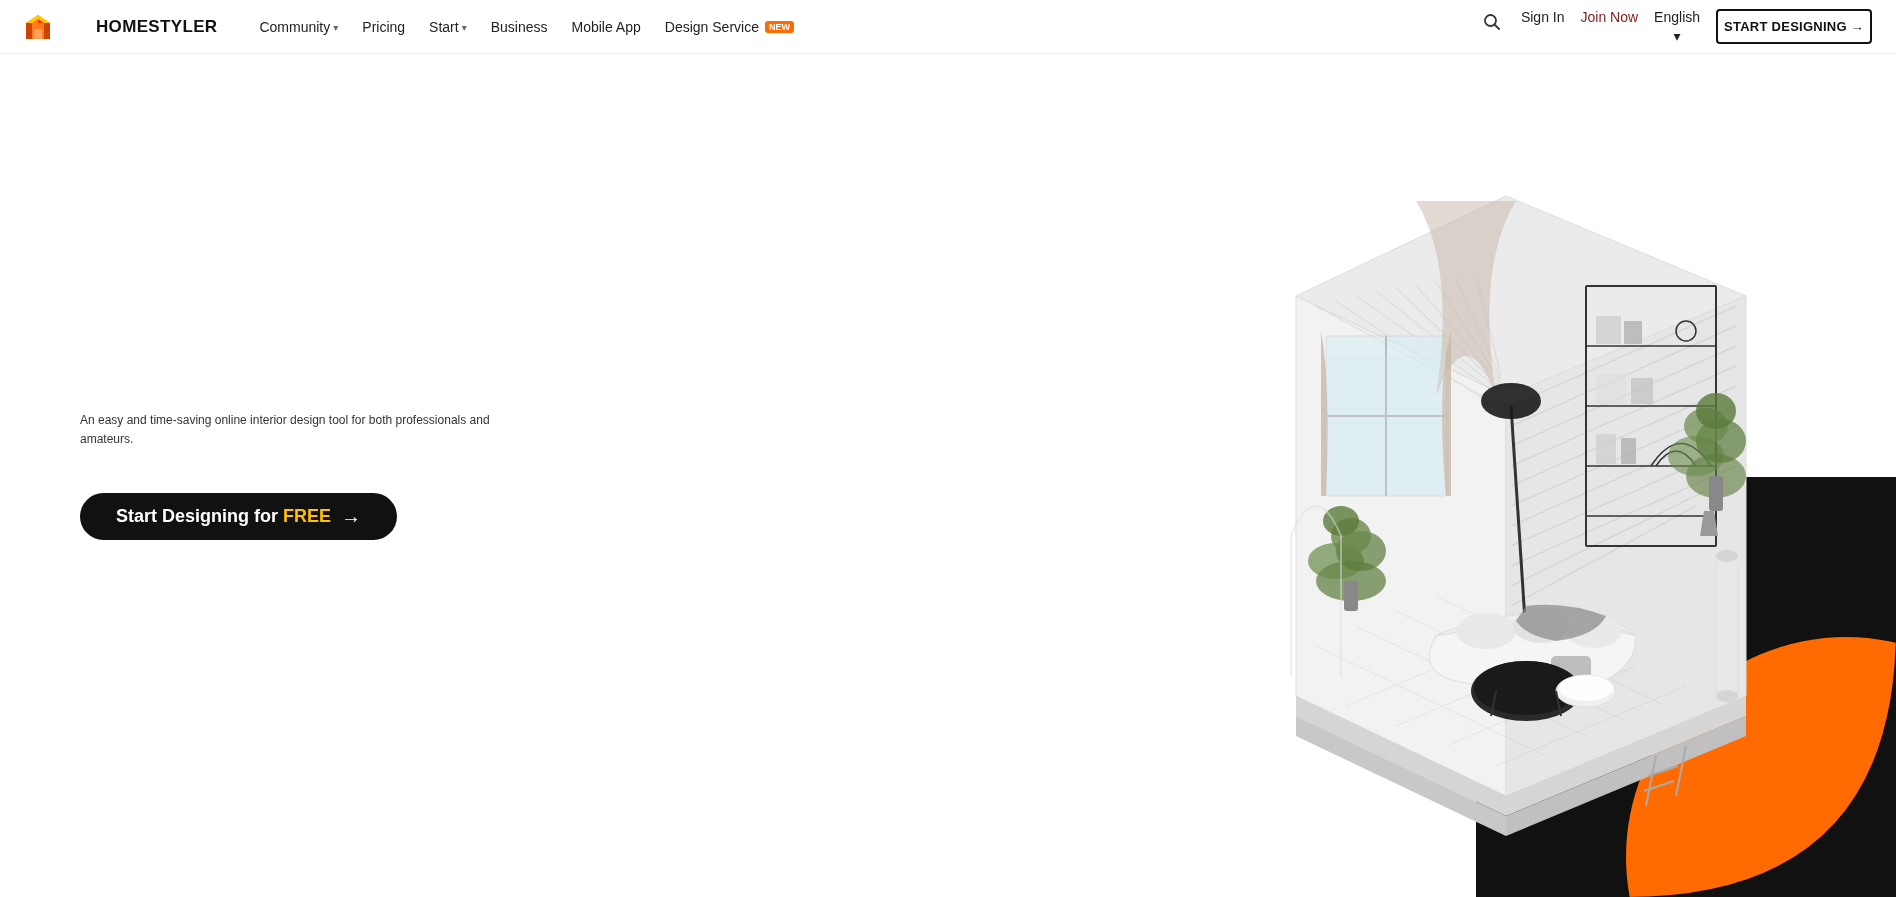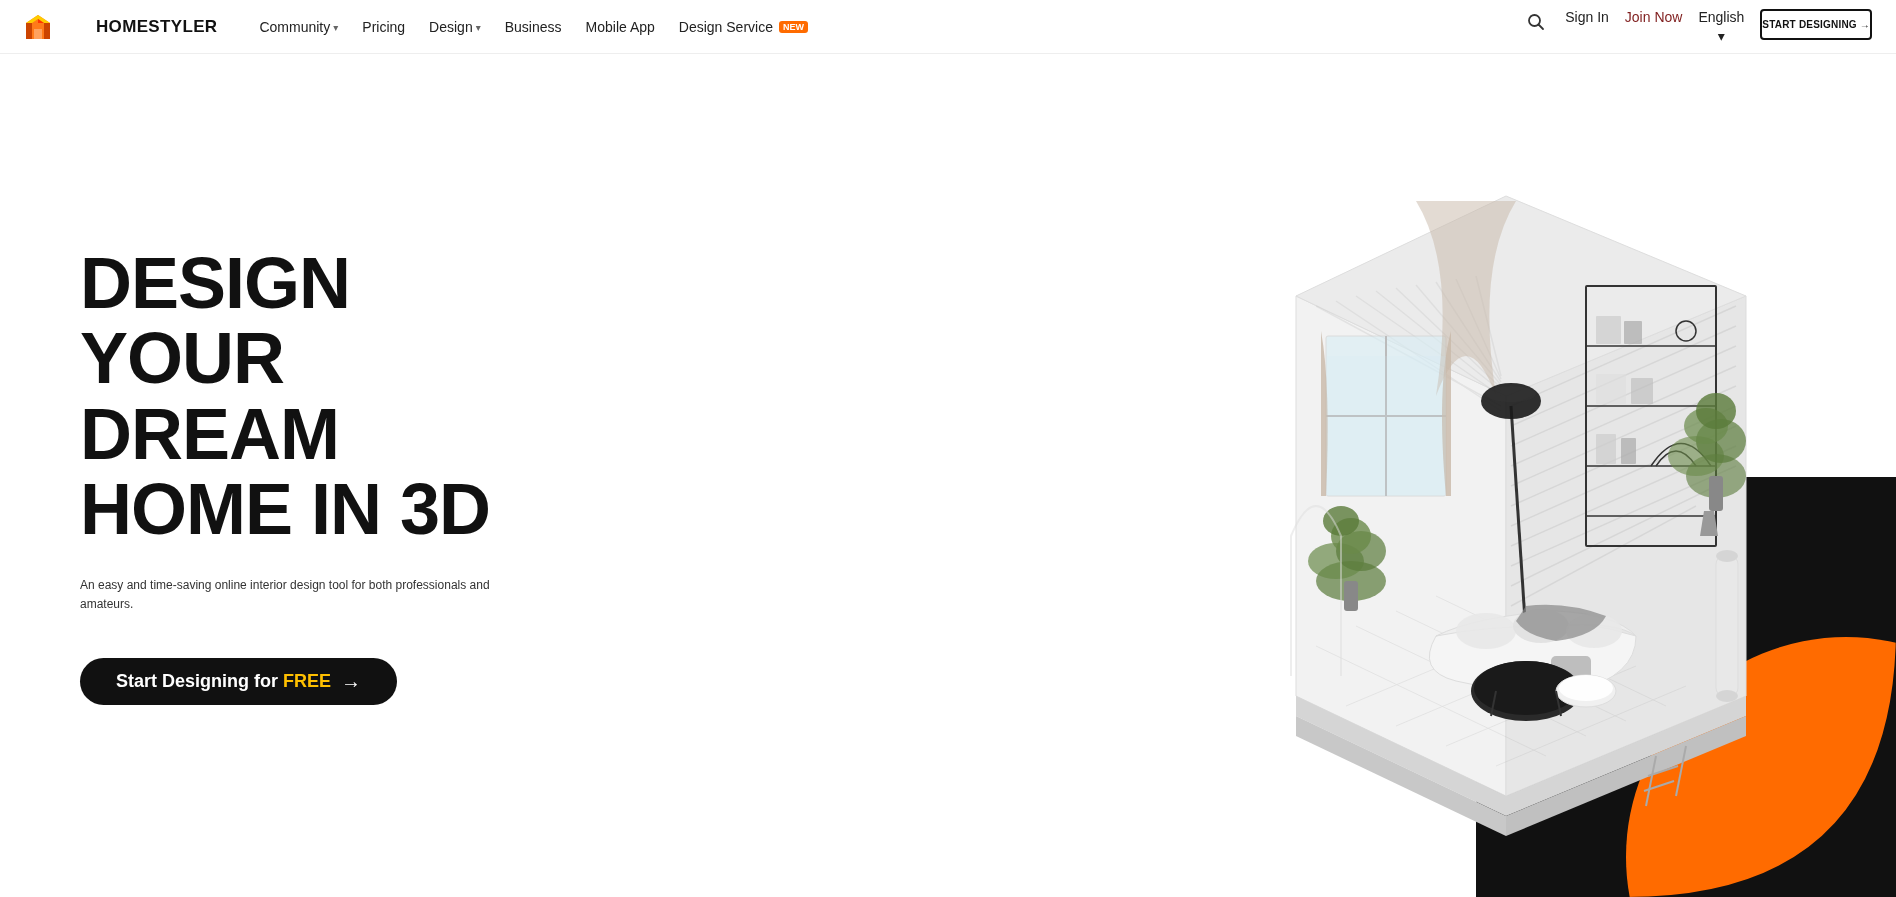--- a/index.html
+++ b/index.html
@@ -100,23 +100,23 @@
       gap: 3px;
       font-size: 14px;
       color: #222;
       cursor: pointer;
       flex-direction: column;
     }
     .start-designing-btn {
       background: #fff;
       border: 2px solid #111;
       color: #111;
-      font-size: 10px;
+      font-size: 13px;
       font-weight: 700;
-      padding: 8px 0;
+      padding: 8px 6px;
       border-radius: 4px;
       cursor: pointer;
       display: flex;
       align-items: center;
       gap: 6px;
       letter-spacing: 0.02em;
       text-transform: uppercase;
     }
 
     
@@ -230,21 +230,21 @@
 
     <div class="nav-links">
       <a class="nav-item" href="#">
         <span>Community</span>
         <span class="chevron">▾</span>
       </a>
       <a class="nav-item" href="#">
         <span>Pricing</span>
       </a>
       <a class="nav-item" href="#">
-        <span>Design</span>
+        <span>Start</span>
         <span class="chevron">▾</span>
       </a>
       <a class="nav-item" href="#">
         <span>Business</span>
       </a>
       <a class="nav-item" href="#">
         <span>Mobile App</span>
       </a>
       <a class="nav-item" href="#">
         <span>Design Service</span>
@@ -281,24 +281,20 @@
 
       <path d="M0,160 Q160,160 160,0 L420,0 L420,420 L0,420 Z" fill="#111111" opacity="0.85"></path>
 
       <path d="M0,160 Q160,160 160,0 L420,0 L420,420 L0,420 Z" fill="#111111"></path>
       <circle cx="370" cy="380" r="220" fill="#ff6b00"></circle>
       <path d="M150,420 L420,420 L420,150 Q420,420 150,420 Z" fill="#111111"></path>
     </svg>
   </div>
 
   <div class="hero-content">
-    <h1 class="hero-title">
-      <span>DESIGN YOUR DREAM</span><br>
-      <span>HOME IN 3D</span>
-    </h1>
     <p class="hero-subtitle">An easy and time-saving online interior design tool for both professionals and amateurs.</p>
     <a class="cta-button" href="#">
       <span>
         <span>Start Designing for </span><span class="free-text">FREE</span>
       </span>
       <span class="cta-arrow">→</span>
     </a>
   </div>
 
   <div class="hero-visual">

